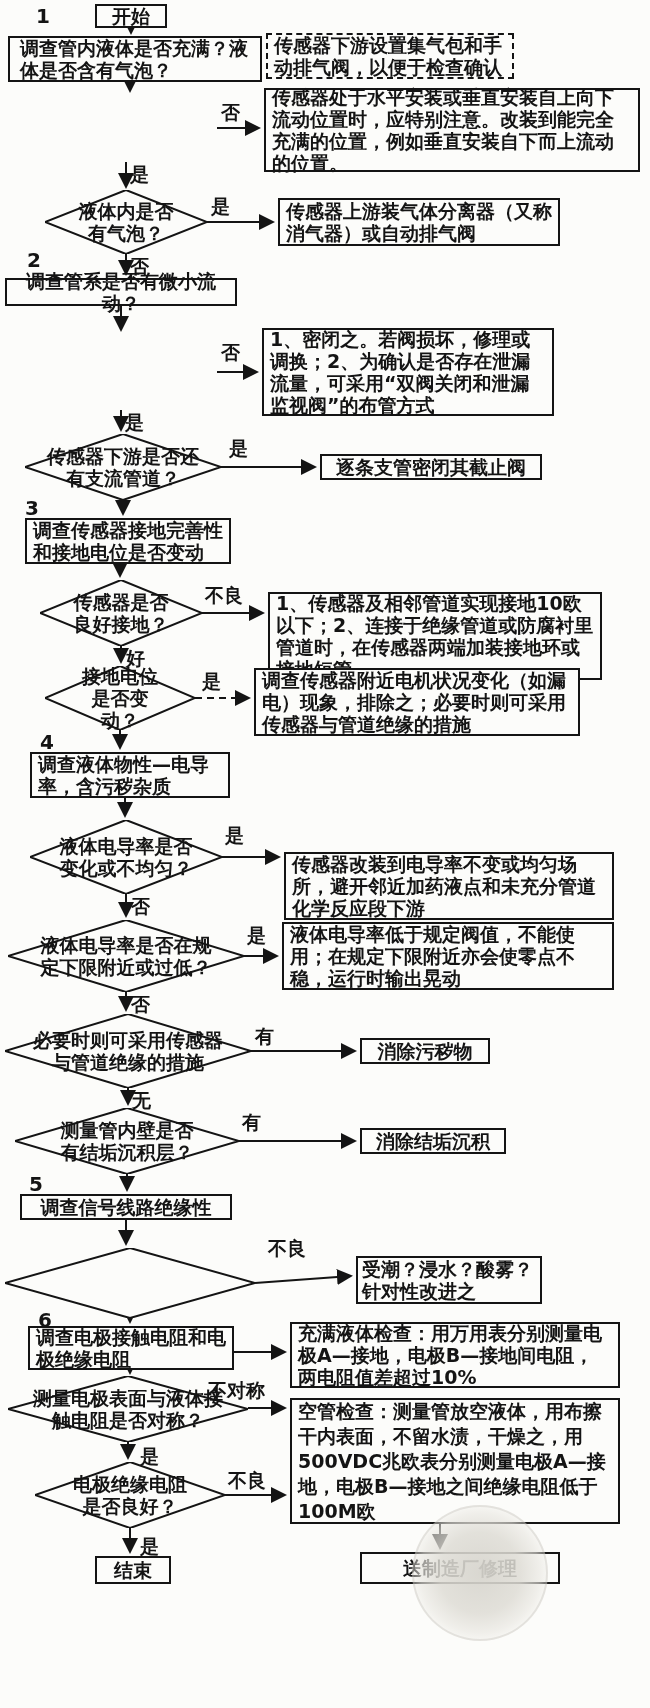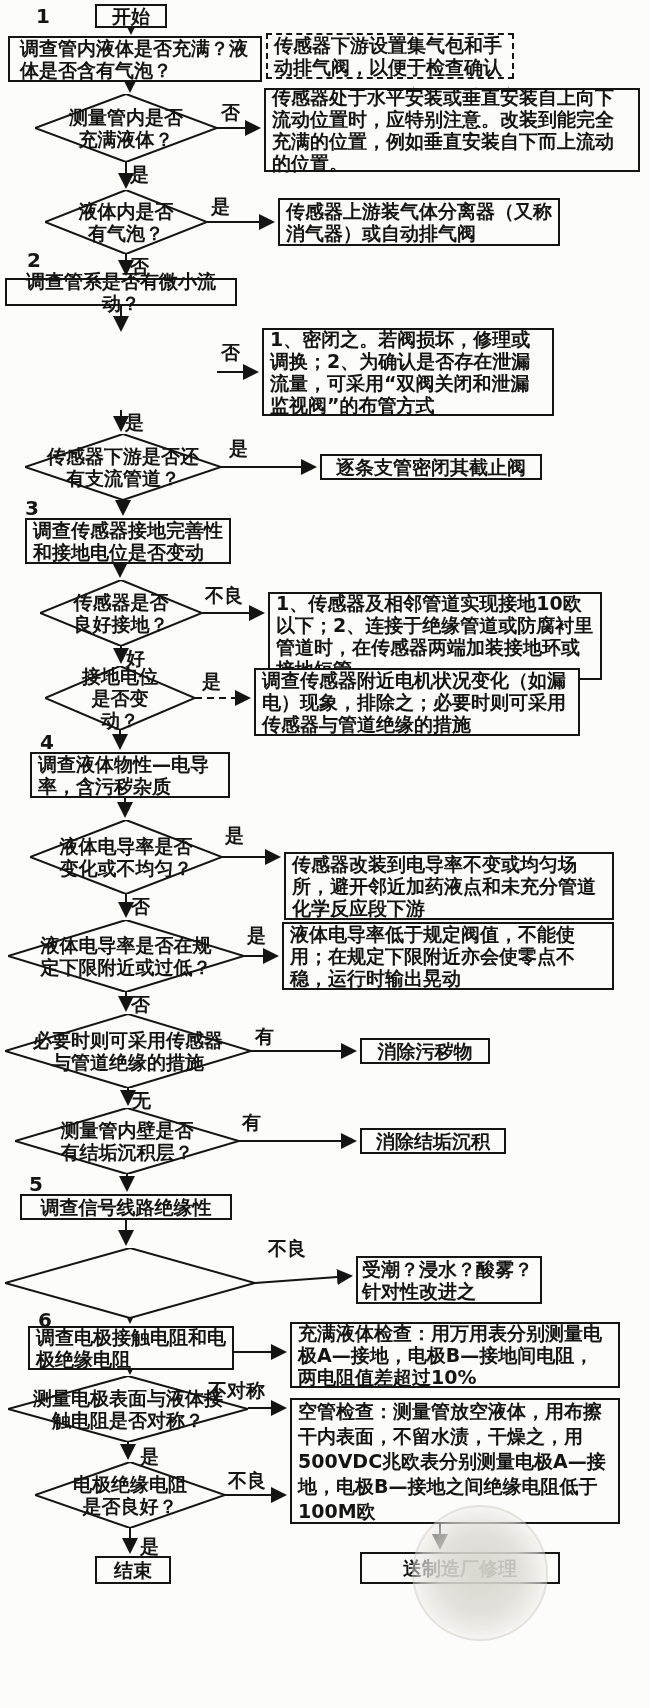--- a/index.html
+++ b/index.html
@@ -116,26 +116,20 @@
   <div class="node" style="left:254px;top:668px;width:326px;height:68px">调查传感器附近电机状况变化（如漏电）现象，排除之；必要时则可采用传感器与管道绝缘的措施</div>
   <div class="node" style="left:284px;top:852px;width:330px;height:68px">传感器改装到电导率不变或均匀场所，避开邻近加药液点和未充分管道化学反应段下游</div>
   <div class="node" style="left:282px;top:922px;width:332px;height:68px">液体电导率低于规定阀值，不能使用；在规定下限附近亦会使零点不稳，运行时输出晃动</div>
   <div class="node center" style="left:360px;top:1038px;width:130px;height:26px">消除污秽物</div>
   <div class="node center" style="left:360px;top:1128px;width:146px;height:26px">消除结垢沉积</div>
   <div class="node" style="left:356px;top:1256px;width:186px;height:48px;padding:1px 4px">受潮？浸水？酸雾？针对性改进之</div>
   <div class="node" style="left:290px;top:1322px;width:330px;height:66px">充满液体检查：用万用表分别测量电极A—接地，电极B—接地间电阻，两电阻值差超过10%</div>
   <div class="node" style="left:290px;top:1398px;width:330px;height:126px;line-height:25px">空管检查：测量管放空液体，用布擦干内表面，不留水渍，干燥之，用500VDC兆欧表分别测量电极A—接地，电极B—接地之间绝缘电阻低于100M欧</div>
   <div class="node center" style="left:360px;top:1552px;width:200px;height:32px">送制造厂修理</div>
 
-  <div class="diamond" style="left:35px;top:94px;width:182px;height:68px">
-    <svg viewBox="0 0 100 100" preserveAspectRatio="none">
-        <polygon points="50,0 100,50 50,100 0,50"></polygon>
-      </svg>
-    <div class="dtext" style="width:120px">测量管内是否充满液体？</div>
-  </div>
   <div class="diamond" style="left:45px;top:190px;width:162px;height:64px">
     <svg viewBox="0 0 100 100" preserveAspectRatio="none">
         <polygon points="50,0 100,50 50,100 0,50"></polygon>
       </svg>
     <div class="dtext" style="width:95px">液体内是否有气泡？</div>
   </div>
   <div class="diamond" style="left:25px;top:434px;width:196px;height:66px">
     <svg viewBox="0 0 100 100" preserveAspectRatio="none">
         <polygon points="50,0 100,50 50,100 0,50"></polygon>
       </svg>

